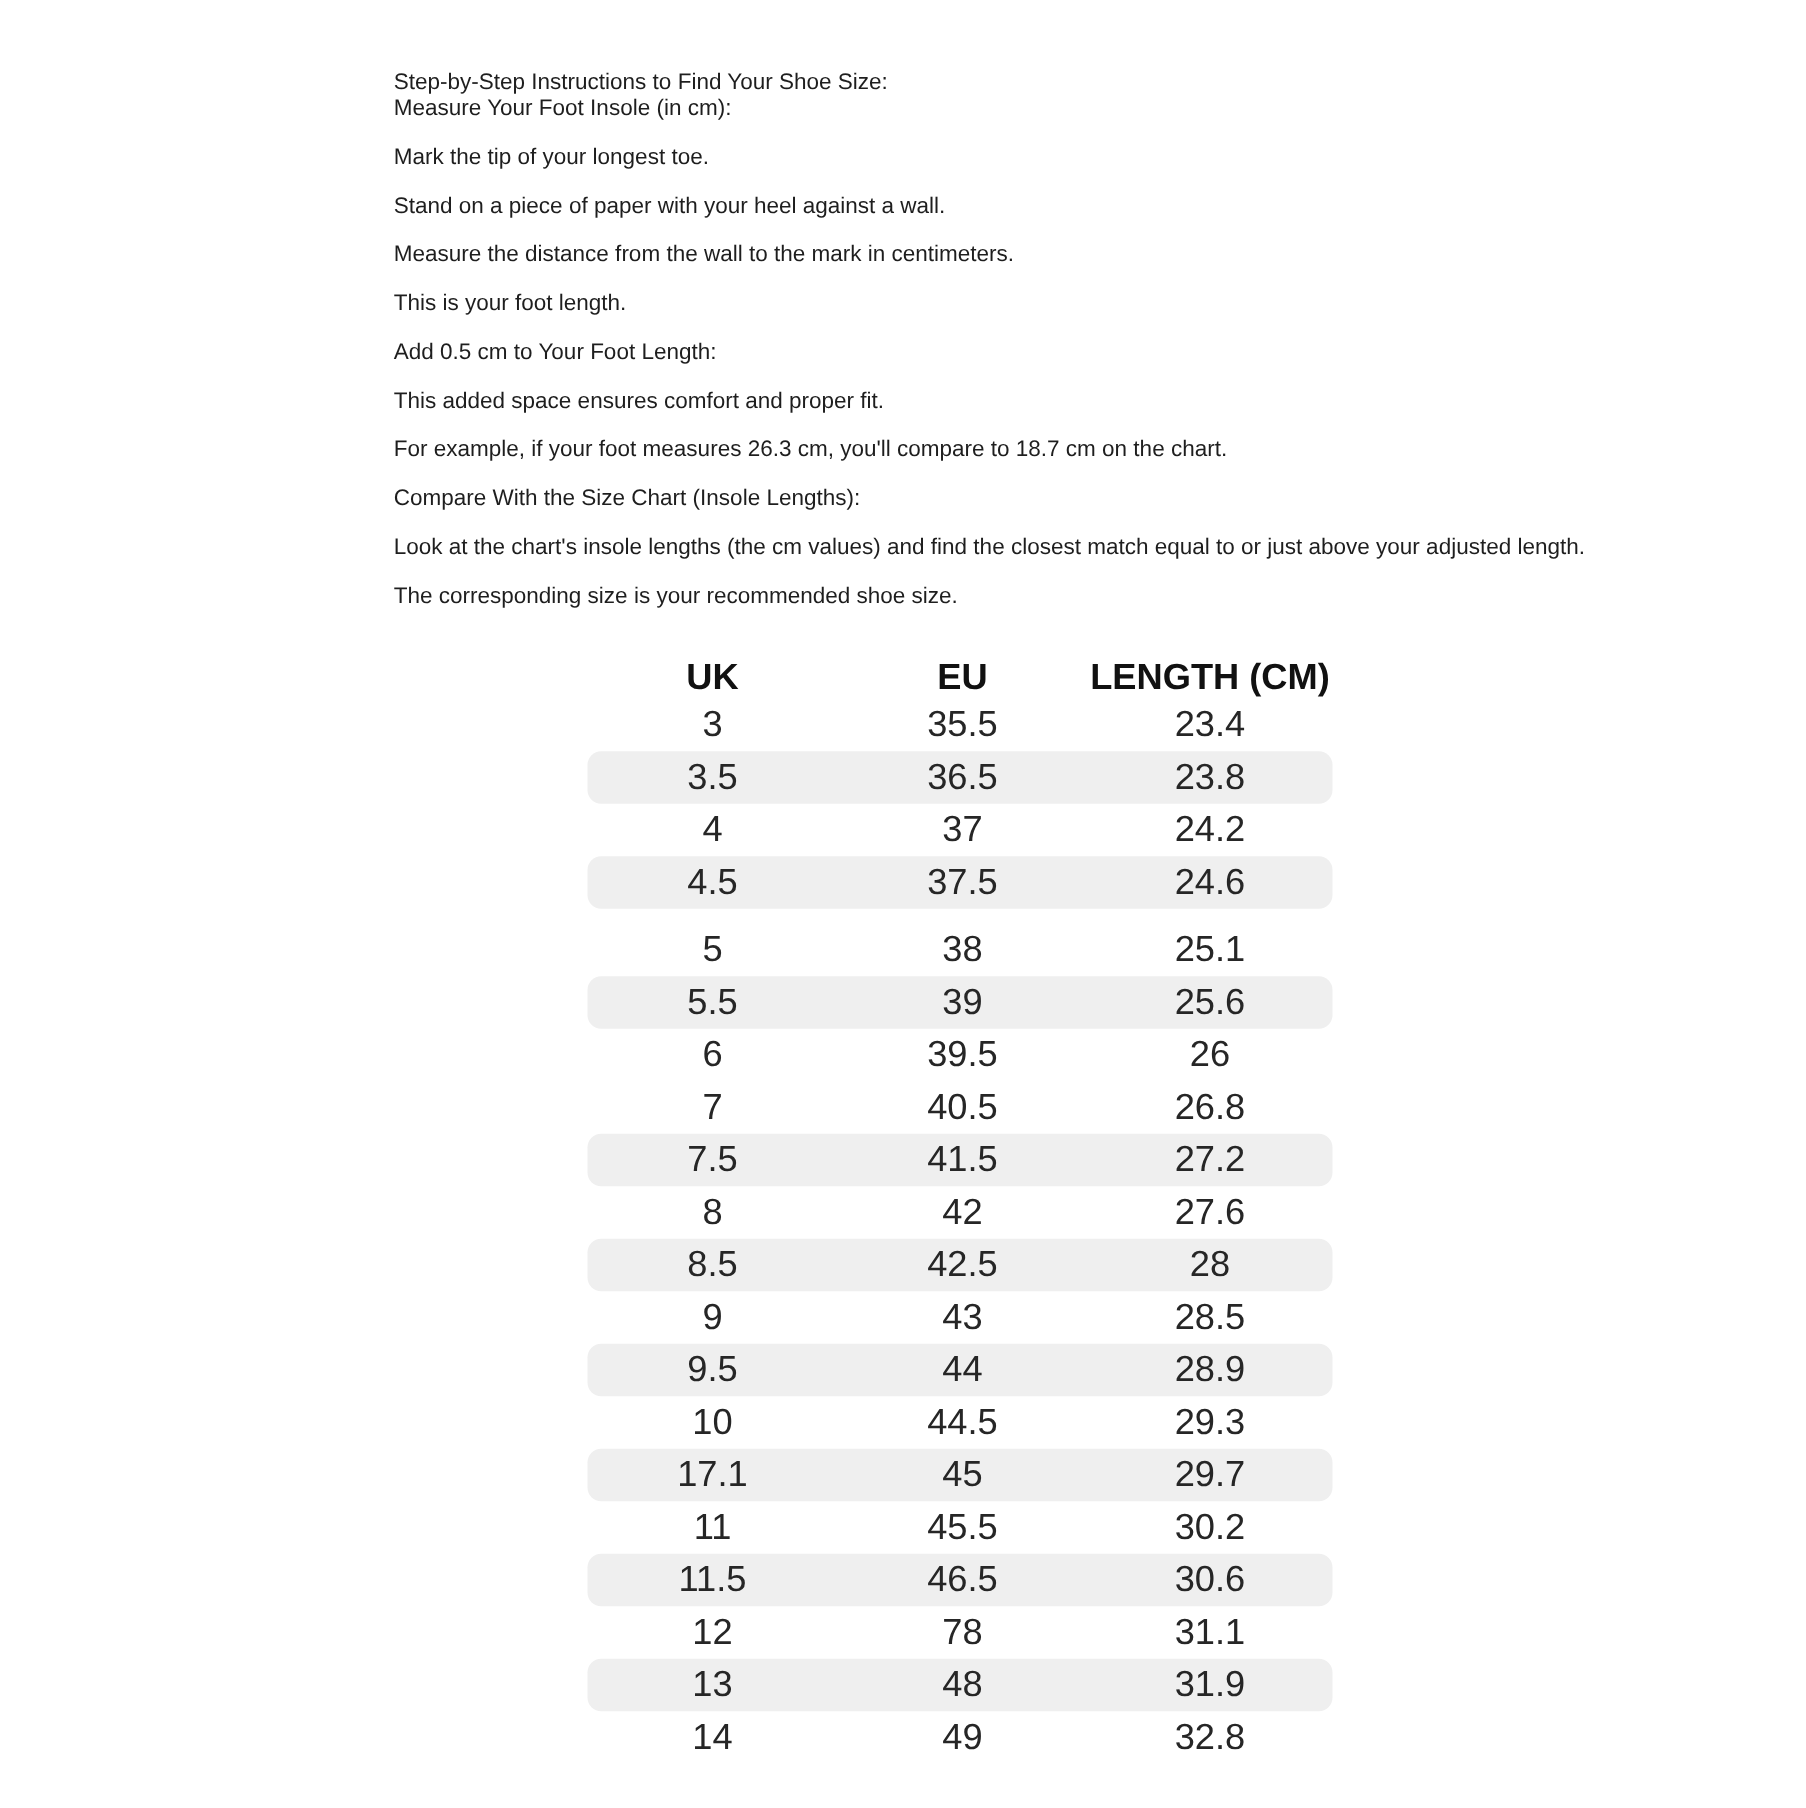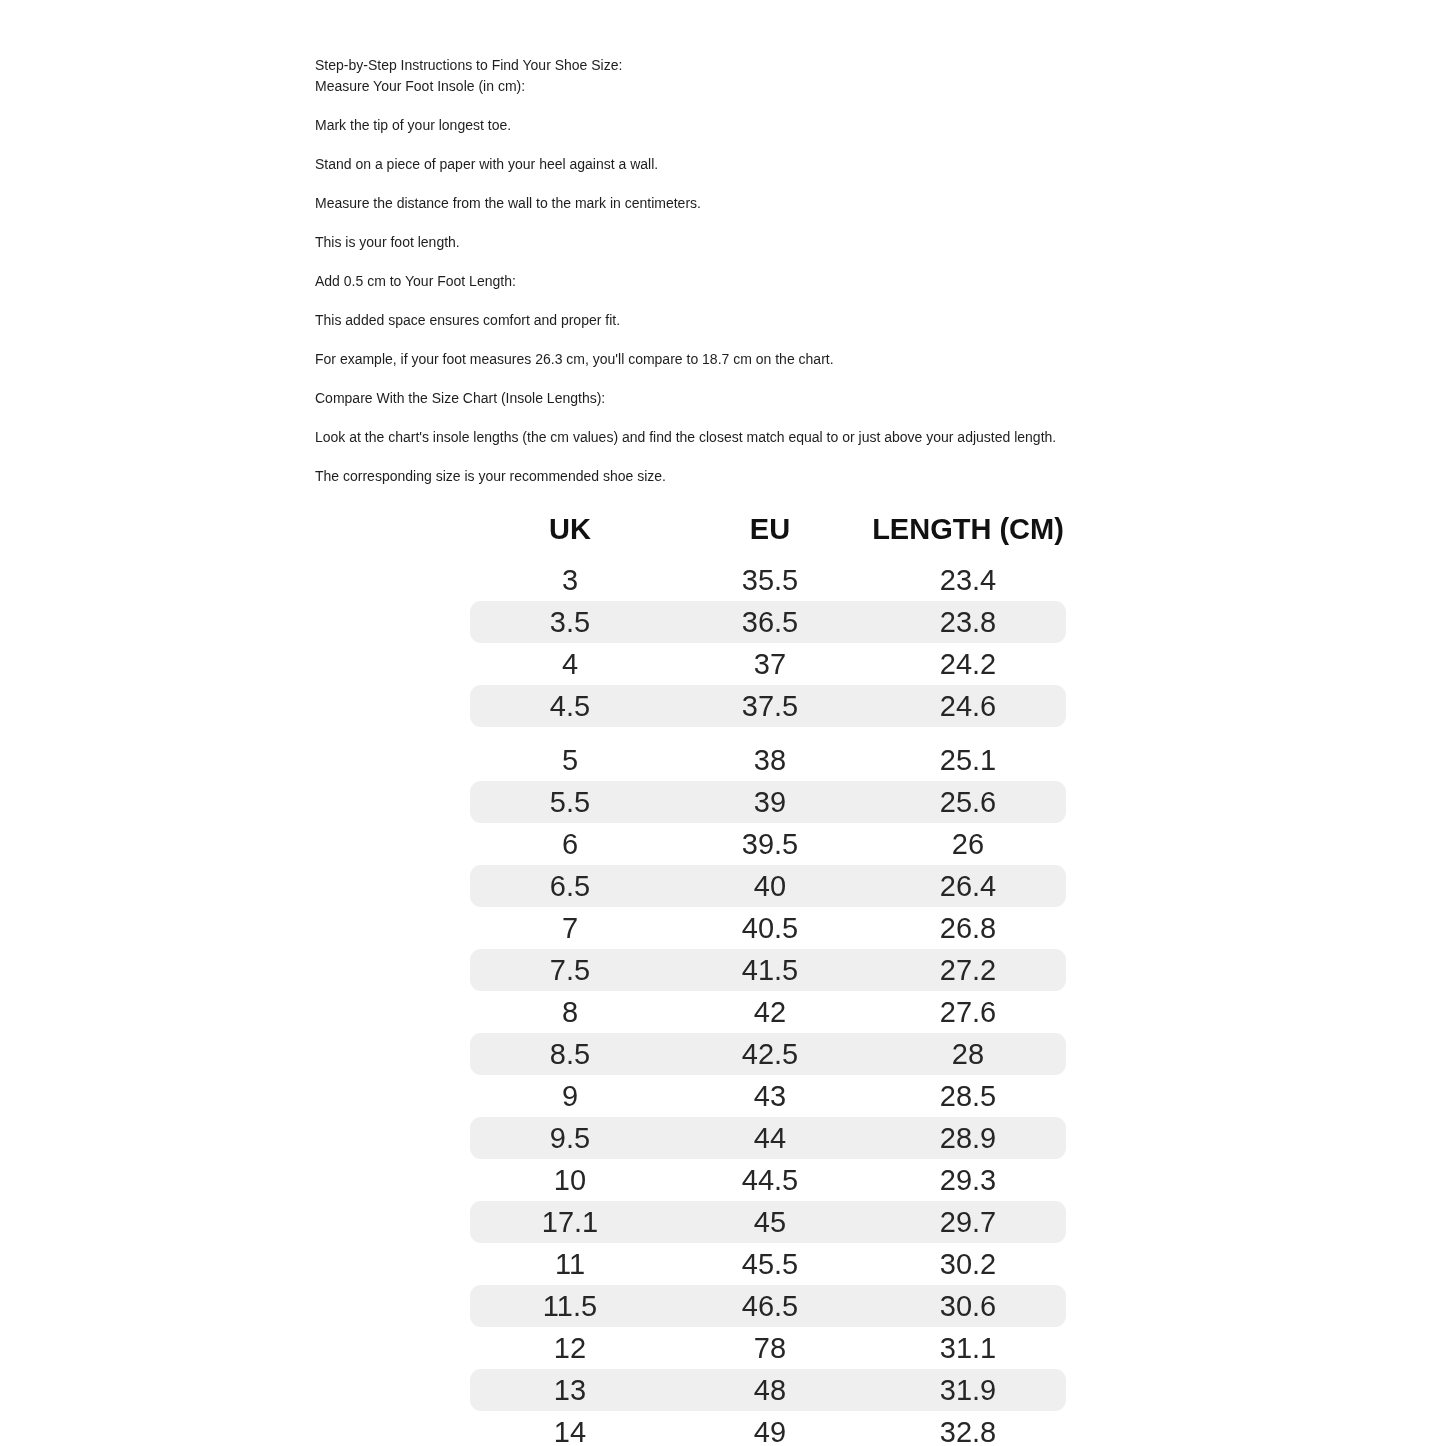--- a/index.html
+++ b/index.html
@@ -10,36 +10,36 @@
     width: 1445px; height: 1446px;
     overflow: hidden;
     font-family: "Liberation Sans", "DejaVu Sans", sans-serif;
     color: var(--ink);
   }
   .page { width: 1445px; height: 1446px; background: #fff; }
 
   
   .intro {
     padding: 55px 80px 0 315px;
-    font-size: 14px;
+    font-size: 18px;
     line-height: 21px;
   }
   .intro .title-line { margin: 0; }
   .intro p.para { margin: 18px 0 0 0; }
 
   
   .size-table {
     margin-left: 470px;
     margin-top: 26px;
     width: 596px;
   }
   .thead, .trow { display: flex; }
   .thead {
     height: 46px;
-    align-items: flex-start;
+    align-items: flex-end;
     font-weight: 700;
     font-size: 29px;
     color: #111;
   }
   .trow {
     height: 42px;
     align-items: center;
     font-size: 29px;
     color: #262626;
   }
@@ -105,25 +105,20 @@
         <div class="trow stripe">
           <div class="tcell">5.5</div>
           <div class="tcell">39</div>
           <div class="tcell">25.6</div>
         </div>
         <div class="trow">
           <div class="tcell">6</div>
           <div class="tcell">39.5</div>
           <div class="tcell">26</div>
         </div>
-        <div class="trow stripe">
-          <div class="tcell">6.5</div>
-          <div class="tcell">40</div>
-          <div class="tcell">26.4</div>
-        </div>
         <div class="trow">
           <div class="tcell">7</div>
           <div class="tcell">40.5</div>
           <div class="tcell">26.8</div>
         </div>
         <div class="trow stripe">
           <div class="tcell">7.5</div>
           <div class="tcell">41.5</div>
           <div class="tcell">27.2</div>
         </div>

